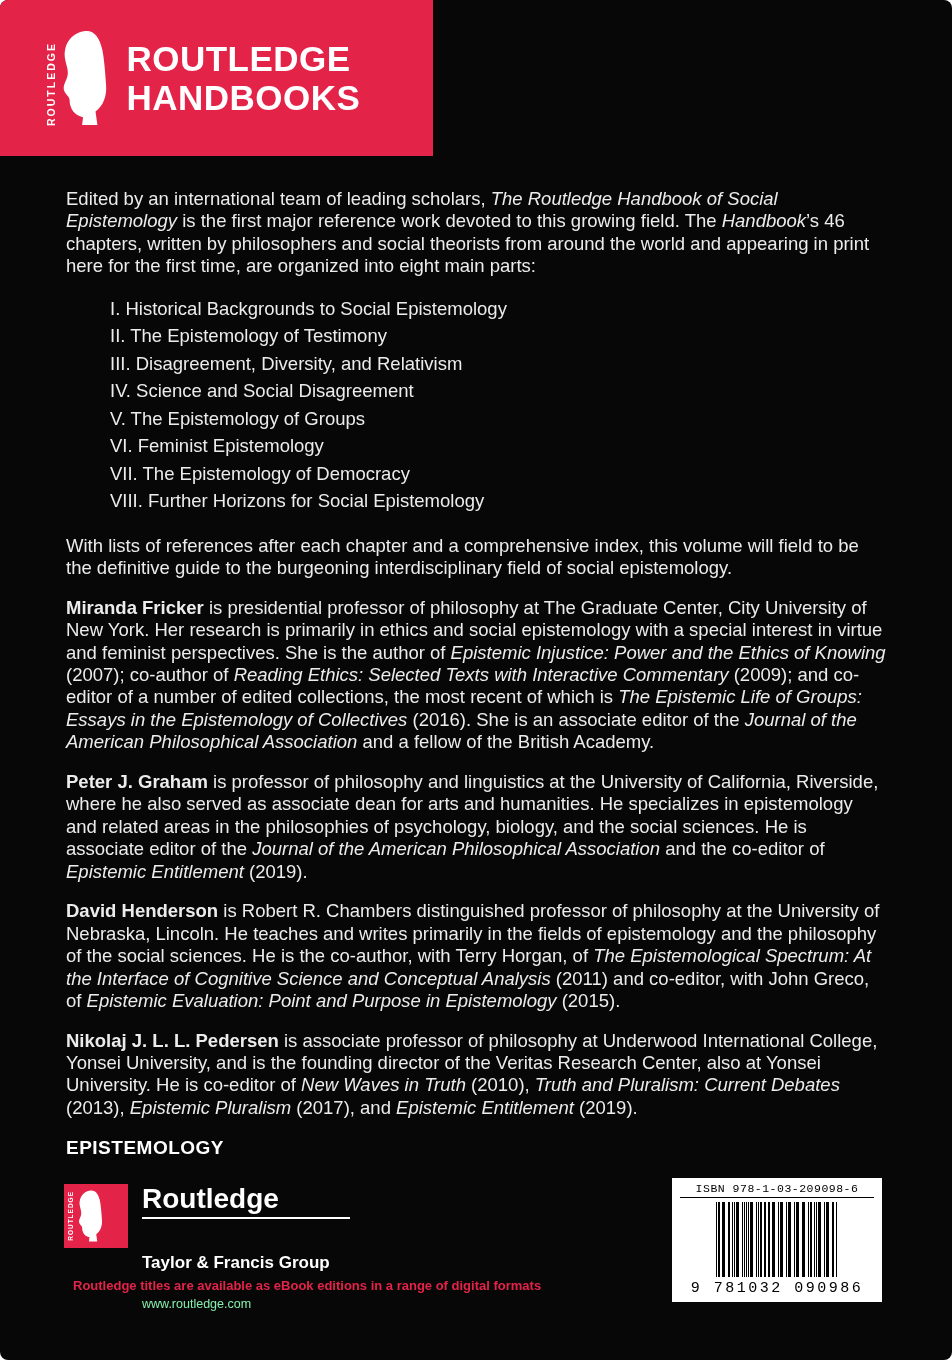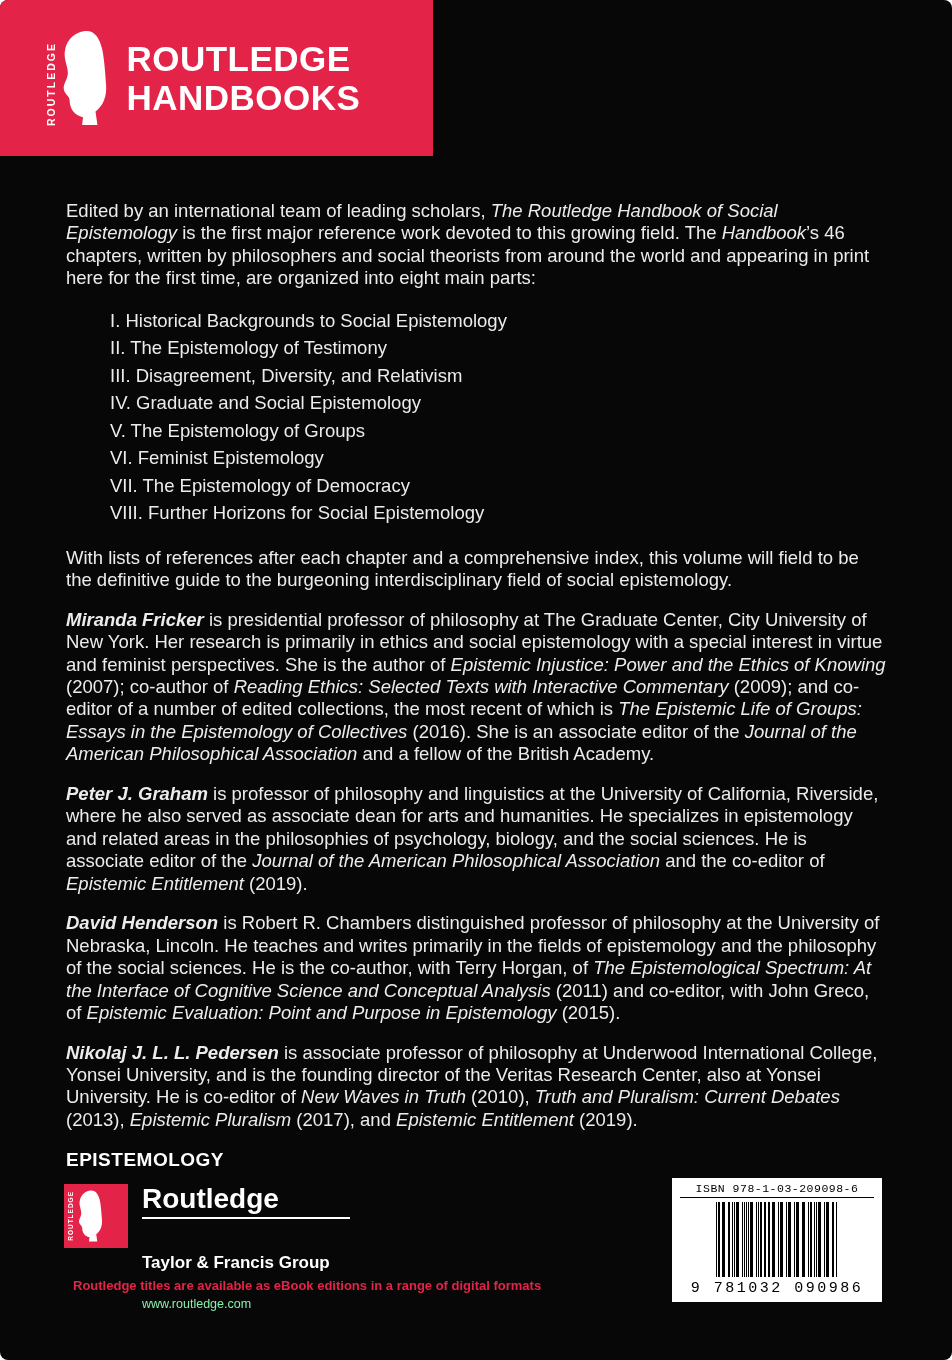--- a/index.html
+++ b/index.html
@@ -15,25 +15,25 @@
   }
   .logo{display:flex;align-items:stretch;height:96px;gap:3px;}
   .logo-vert{
     writing-mode:vertical-rl;transform:rotate(180deg);
     font-size:10.5px;font-weight:700;letter-spacing:2px;color:#fff;line-height:1;
   }
   .logo-glyph{height:96px;width:auto;display:block;}
   .banner-title{display:flex;flex-direction:column;color:#fff;
     font-size:35px;font-weight:600;line-height:1.12;letter-spacing:.5px;}
   
-  .content{position:absolute;left:66px;top:200px;width:822px;
+  .content{position:absolute;left:66px;top:188px;width:822px;
     font-size:18.5px;line-height:1.215;color:#ececec;}
   .para{margin:0 0 17px 0;}
   .it{font-style:italic;}
-  .bd{font-weight:700;font-style:italic;}
+  .bd{font-weight:700;}
   .parts{list-style:none;margin:20px 0 22px 0;padding:0 0 0 16px;}
   .parts li{margin-bottom:5px;margin-left:28px;}
   .category{font-size:19px;font-weight:700;letter-spacing:.5px;margin:6px 0 12px 0;color:#fff;}
   .credit{font-size:14px;margin:0;color:#e2e2e2;}
   
   .publisher{position:absolute;left:64px;top:1184px;display:flex;gap:14px;align-items:flex-start;}
   .pub-logo{width:64px;height:64px;display:flex;align-items:center;gap:2px;
     padding:5px 4px;box-sizing:border-box;}
   .pub-logo .logo-vert{font-size:6.5px;letter-spacing:1px;}
   .pub-logo .logo-glyph{height:52px;}
@@ -74,21 +74,21 @@
     </div>
   </header>
 
   <main class="content">
     <p class="para"><span>Edited by an international team of leading scholars, </span><span class="it">The Routledge Handbook of Social Epistemology</span><span> is the first major reference work devoted to this growing field. The </span><span class="it">Handbook</span><span>’s 46 chapters, written by philosophers and social theorists from around the world and appearing in print here for the first time, are organized into eight main parts:</span></p>
 
     <ul class="parts">
       <li>I. Historical Backgrounds to Social Epistemology</li>
       <li>II. The Epistemology of Testimony</li>
       <li>III. Disagreement, Diversity, and Relativism</li>
-      <li>IV. Graduate and Social Epistemology</li>
+      <li>IV. Science and Social Disagreement</li>
       <li>V. The Epistemology of Groups</li>
       <li>VI. Feminist Epistemology</li>
       <li>VII. The Epistemology of Democracy</li>
       <li>VIII. Further Horizons for Social Epistemology</li>
     </ul>
 
     <p class="para">With lists of references after each chapter and a comprehensive index, this volume will field to be the definitive guide to the burgeoning interdisciplinary field of social epistemology.</p>
 
     <p class="para"><span class="bd">Miranda Fricker</span><span> is presidential professor of philosophy at The Graduate Center, City University of New York. Her research is primarily in ethics and social epistemology with a special interest in virtue and feminist perspectives. She is the author of </span><span class="it">Epistemic Injustice: Power and the Ethics of Knowing</span><span> (2007); co-author of </span><span class="it">Reading Ethics: Selected Texts with Interactive Commentary</span><span> (2009); and co-editor of a number of edited collections, the most recent of which is </span><span class="it">The Epistemic Life of Groups: Essays in the Epistemology of Collectives</span><span> (2016). She is an associate editor of the </span><span class="it">Journal of the American Philosophical Association</span><span> and a fellow of the British Academy.</span></p>
     <p class="para"><span class="bd">Peter J. Graham</span><span> is professor of philosophy and linguistics at the University of California, Riverside, where he also served as associate dean for arts and humanities. He specializes in epistemology and related areas in the philosophies of psychology, biology, and the social sciences. He is associate editor of the </span><span class="it">Journal of the American Philosophical Association</span><span> and the co-editor of </span><span class="it">Epistemic Entitlement</span><span> (2019).</span></p>

